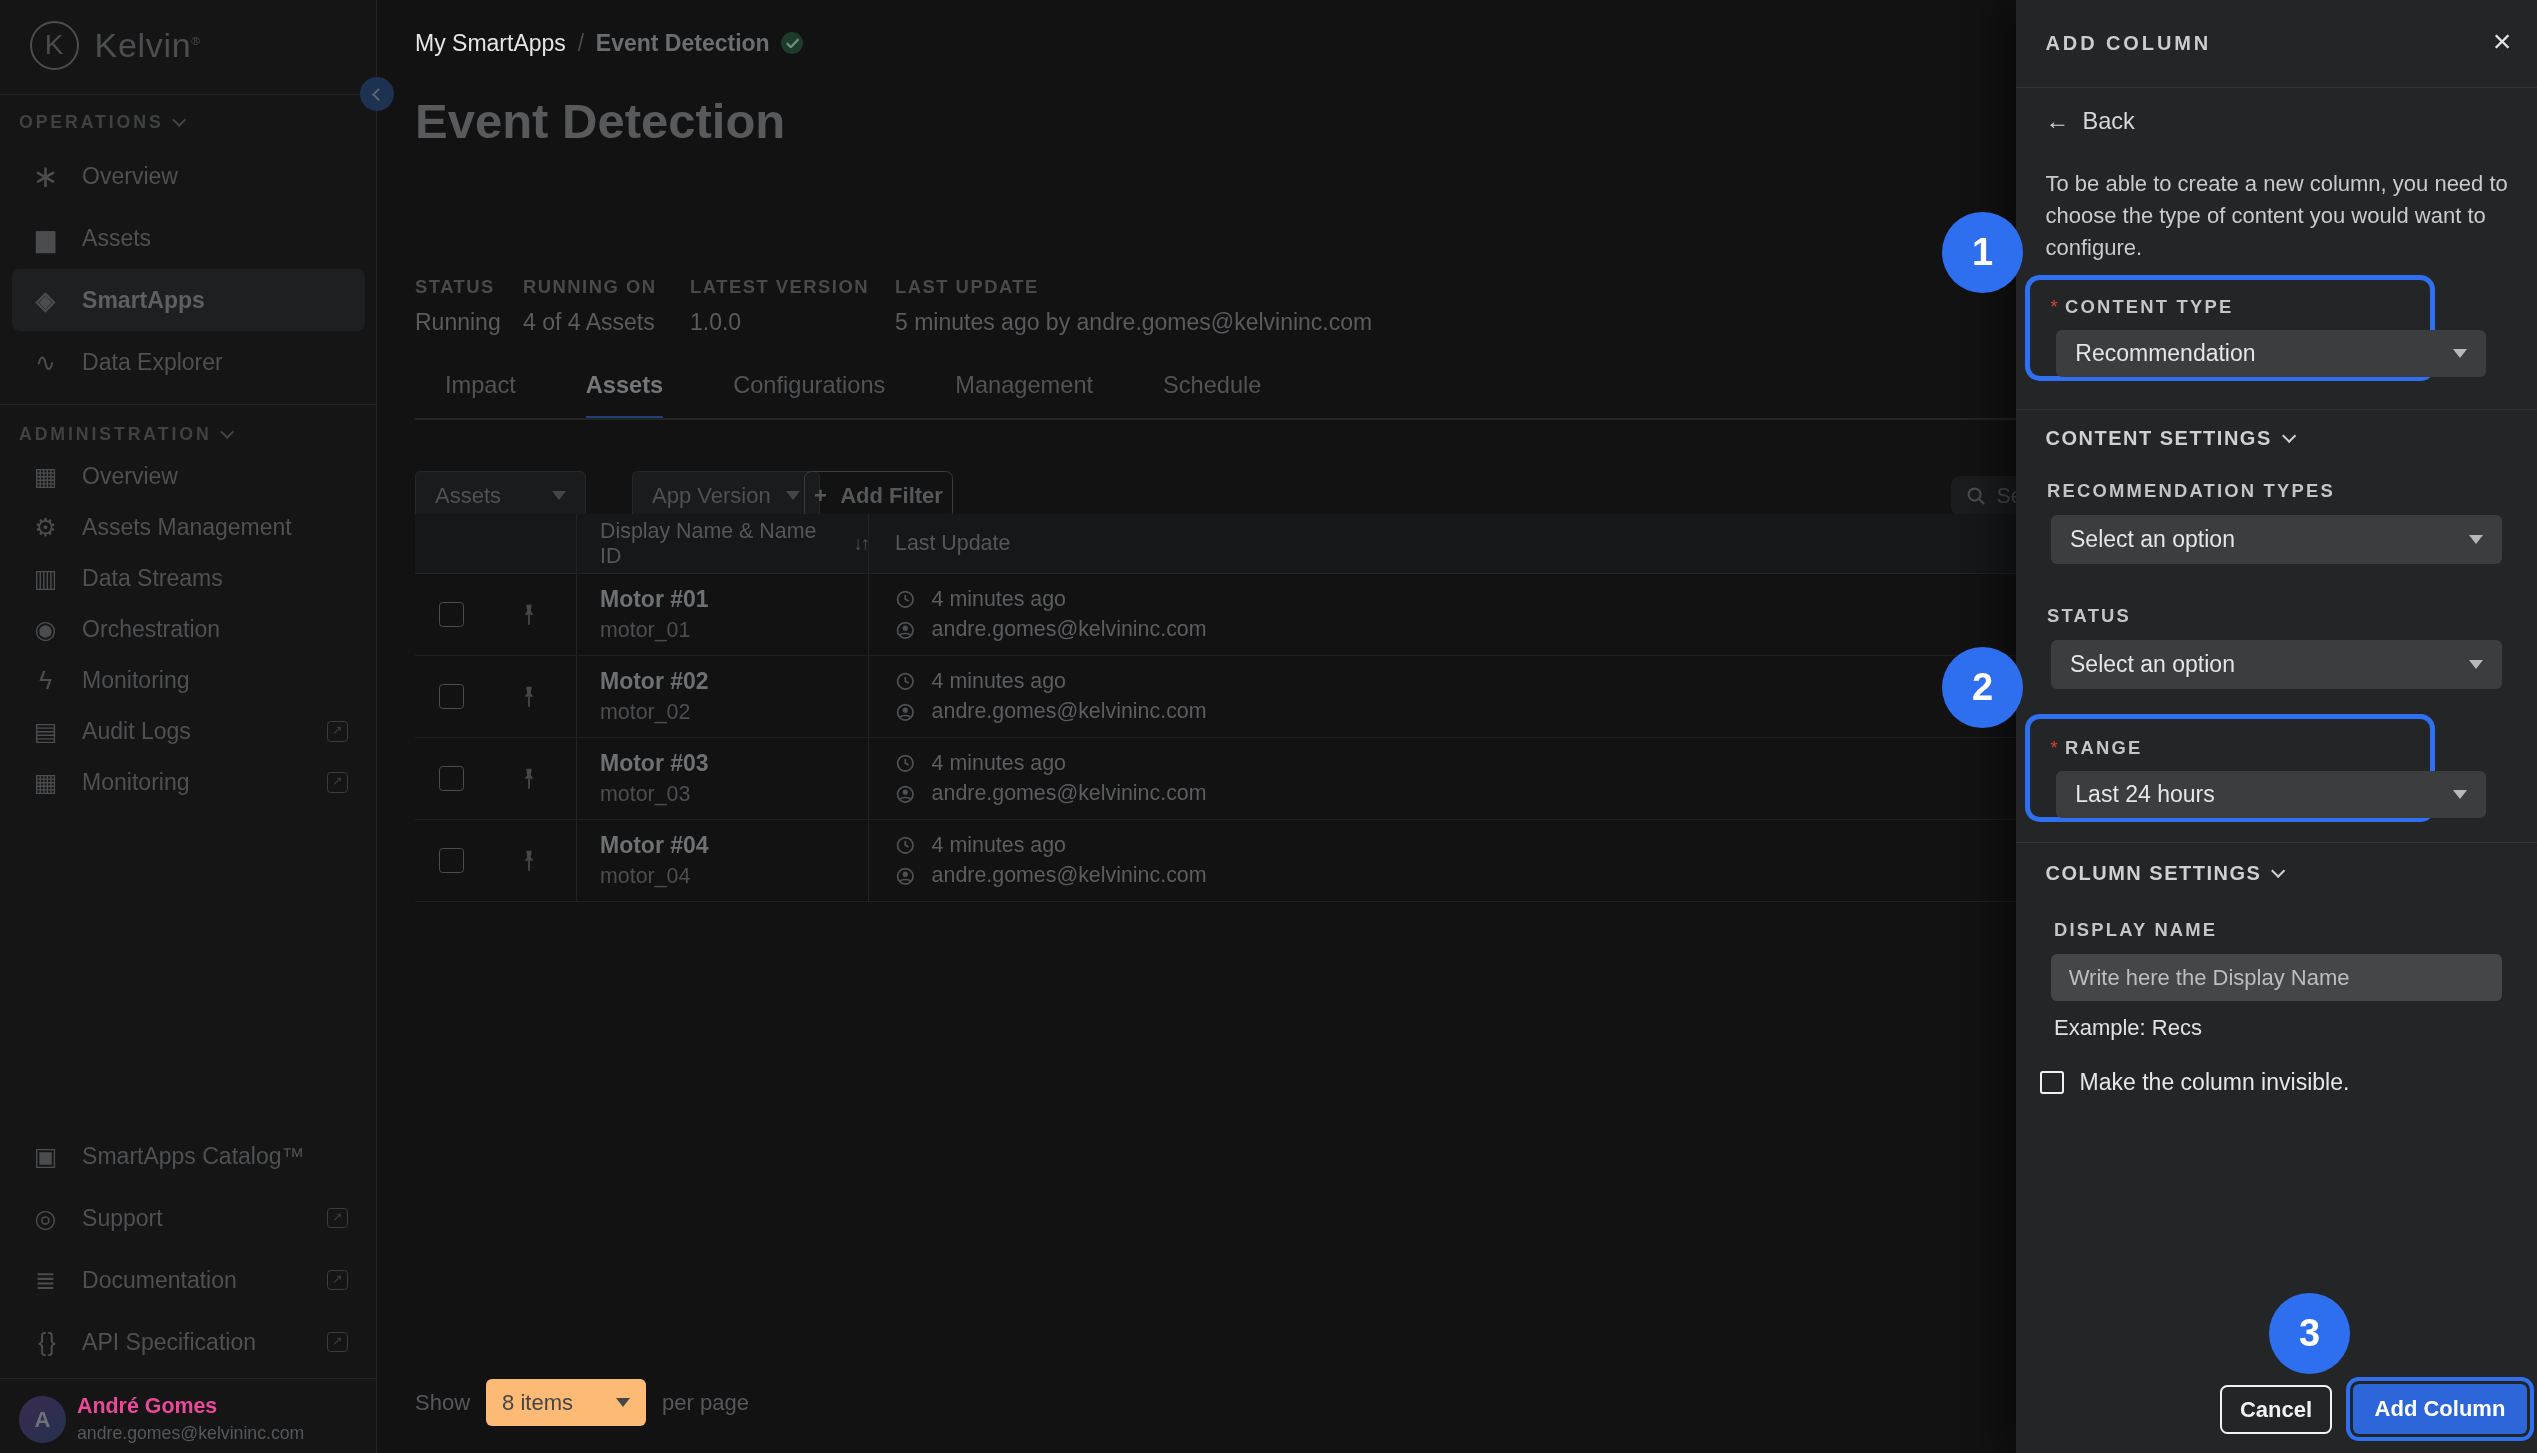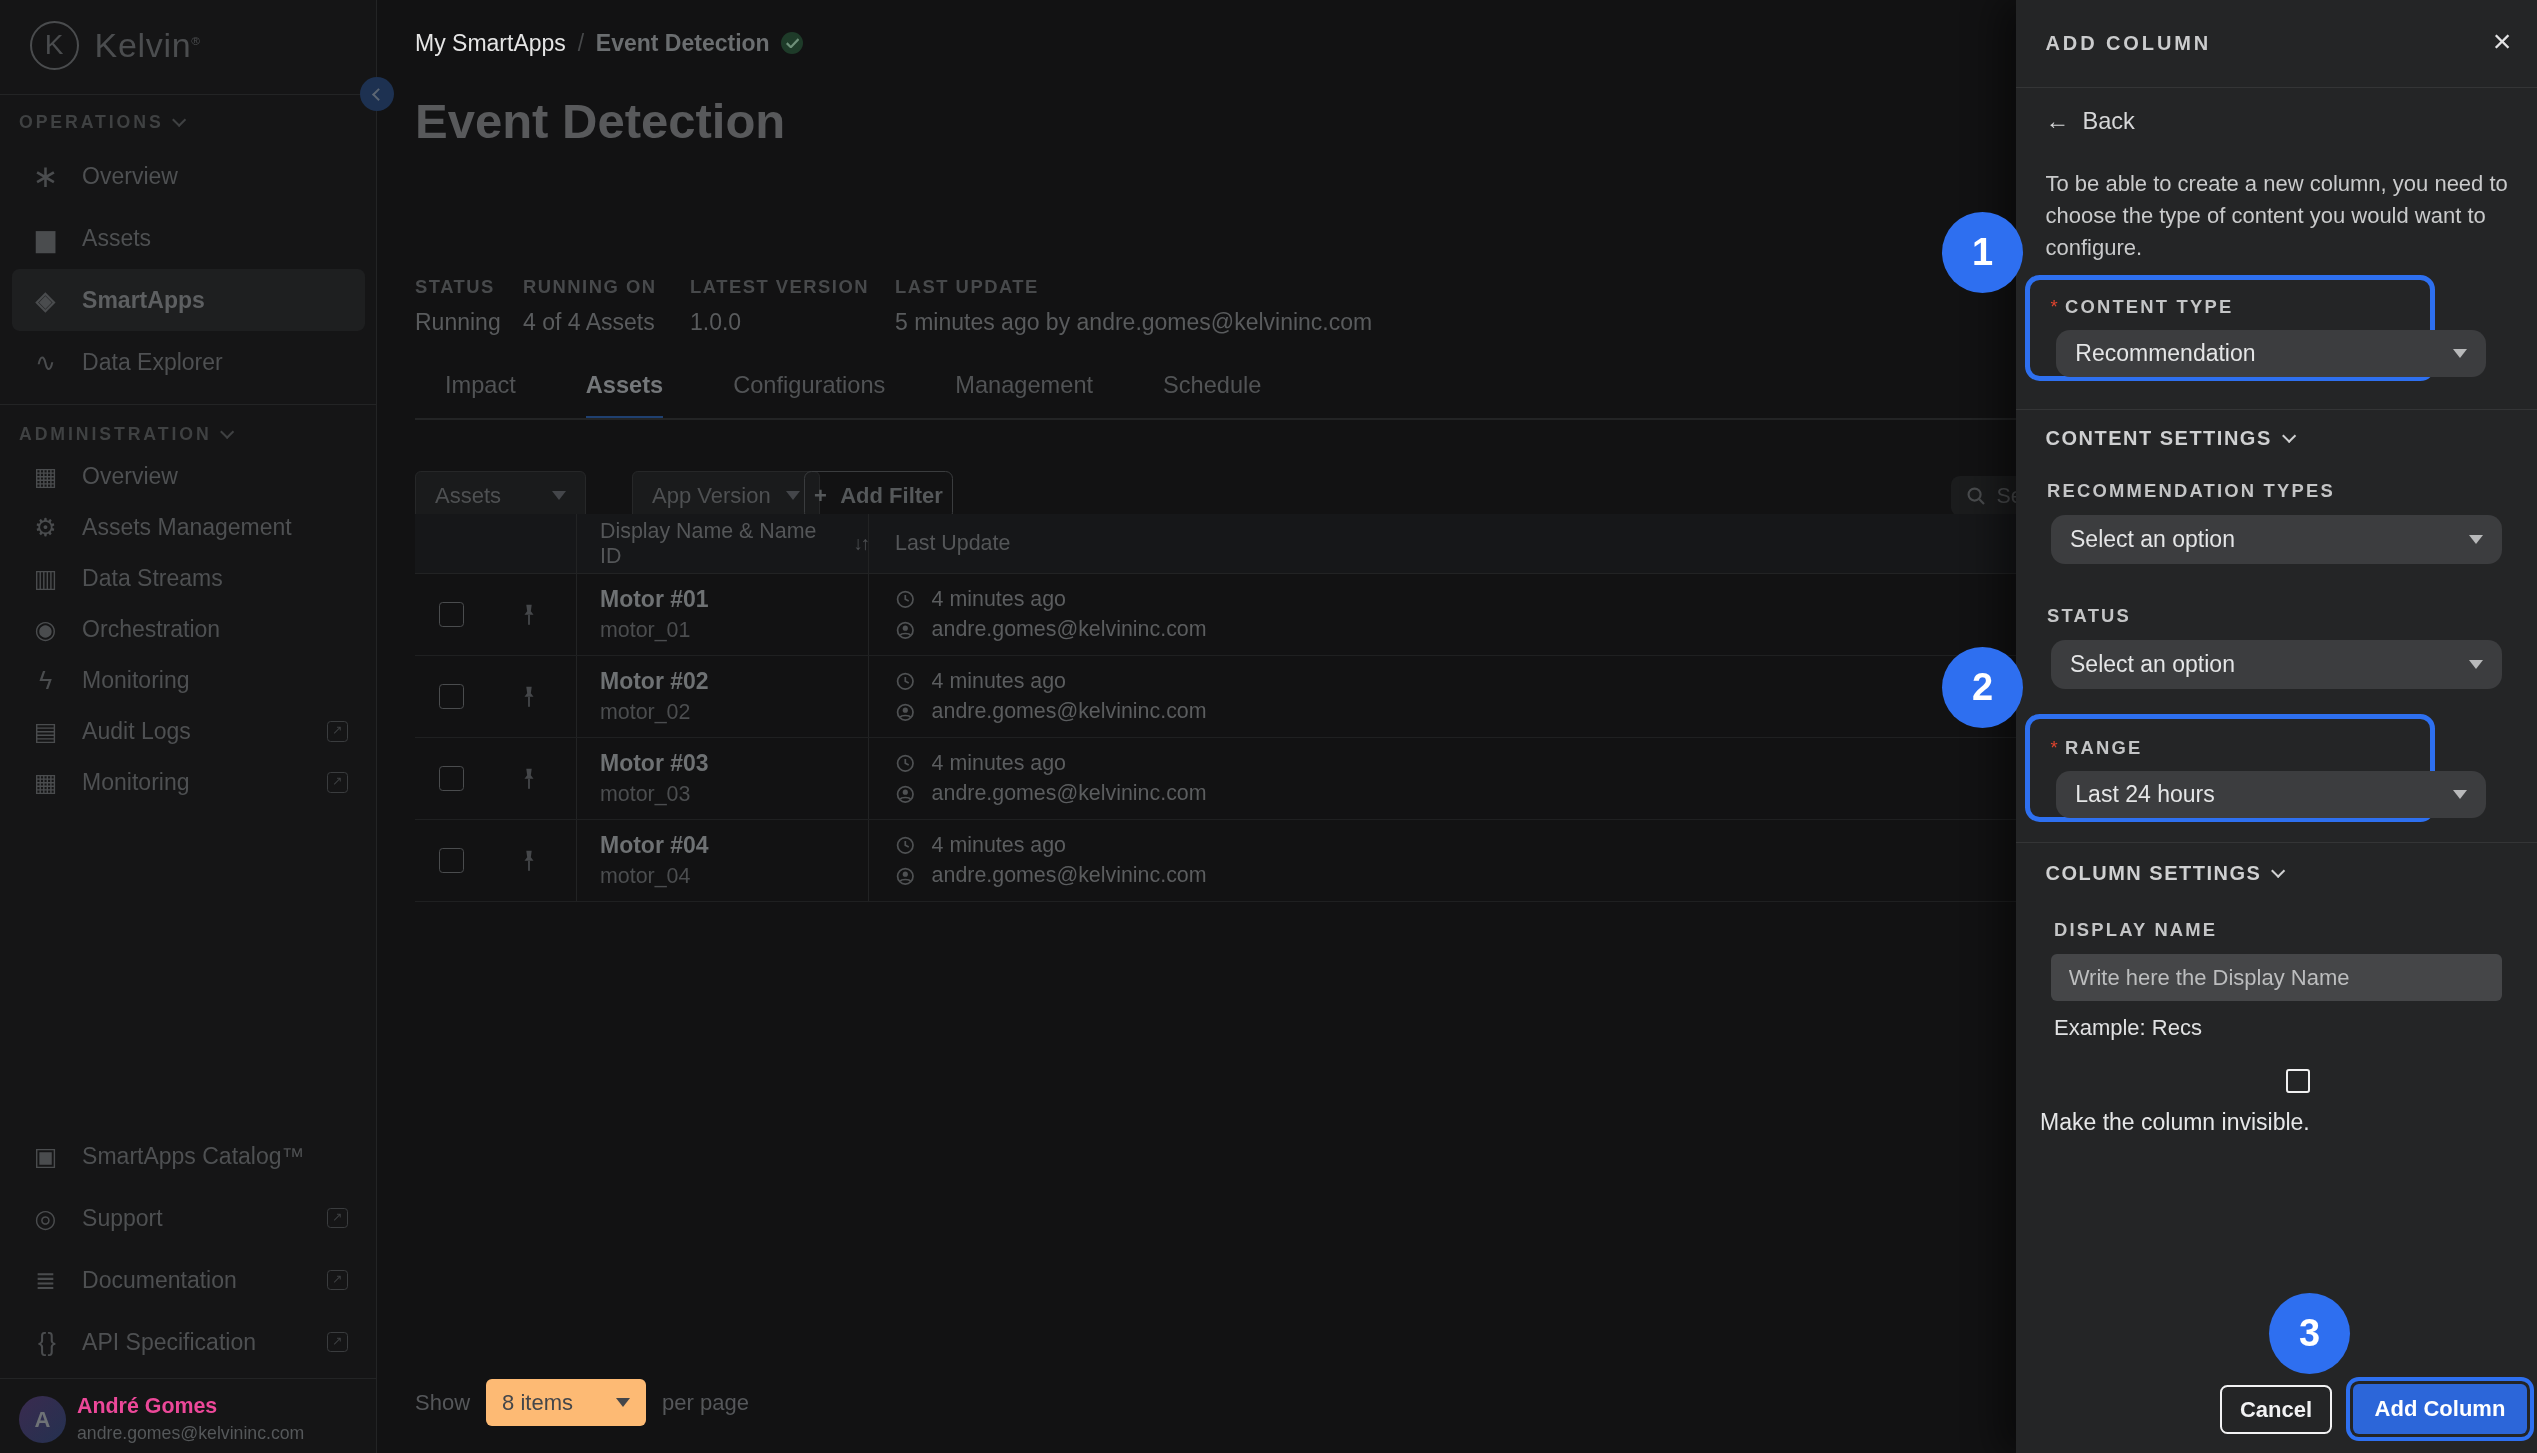--- a/index.html
+++ b/index.html
@@ -96,33 +96,33 @@
            z-index:10; box-shadow:-17.7px 0 35px rgba(0,0,0,0.45); }
   .p-head { position:absolute; left:0; top:0; width:522px; height:88px; border-bottom:0.7px solid #343536; }
   .p-title { position:absolute; left:29.5px; top:32px; color:#cbcccd; font-size:20px; font-weight:600; letter-spacing:2.9px; }
   .p-close { position:absolute; right:26.5px; top:25px; color:#e3e3e4; font-size:32px; cursor:pointer; line-height:1; }
   .p-back { position:absolute; left:29.5px; top:108px; color:#d6d7d8; font-size:23.6px; display:flex;
             align-items:center; gap:13.3px; cursor:pointer; }
   .p-intro { position:absolute; left:29.5px; top:168px; width:468px; color:#c9cacb; font-size:22px; line-height:32px; }
   .hl-ring { position:absolute; left:8.8px; width:410px; border:5.2px solid #2e70f0; border-radius:14.7px; }
   .f-label { color:#c4c5c6; font-size:18.4px; font-weight:600; letter-spacing:2.2px; }
   .req { color:#e0442e; margin-right:7.4px; font-size:18.4px; }
-  .f-select { background:#3c3d3f; border-radius:14px; display:flex; align-items:center;
+  .f-select { background:#3c3d3f; border-radius:6px; display:flex; align-items:center;
               justify-content:space-between; padding:0 19px; color:#e4e5e6; font-size:23px; cursor:pointer; }
   .f-select .caret { border-top-color:#b8b9ba; }
   .p-divider { position:absolute; left:0; width:522px; height:0.7px; background:#343536; }
   .p-section { position:absolute; left:29.5px; color:#cfd0d1; font-size:20px; font-weight:700;
                letter-spacing:1.5px; display:flex; align-items:center; gap:11.8px; cursor:pointer; }
   .p-section .chev-down { border-color:#cfd0d1; border-width:0 2.2px 2.2px 0; border-style:solid; }
   .p-input { position:absolute; left:35px; top:954px; width:451px; height:47px; background:#454648;
              border:none; border-radius:5.9px; padding:0 17.7px; color:#bcbdbe; font-size:22px;
              font-family:"Liberation Sans", sans-serif; }
   .p-input::placeholder { color:#bcbdbe; }
   .p-hint { position:absolute; left:38px; top:1015px; color:#e0e1e2; font-size:22px; }
-  .p-checkrow { position:absolute; left:24px; top:1069px; display:flex; align-items:flex-end; gap:16px;flex-direction:column; }
+  .p-checkrow { position:absolute; left:24px; top:1069px; display:flex; align-items:center; gap:16px; }
   .p-checkbox { width:23.6px; height:23.6px; border:2.2px solid #f0f0f0; border-radius:2.9px; background:transparent; cursor:pointer; }
   .p-checklabel { color:#e6e7e8; font-size:23px; }
   .btn-cancel { position:absolute; left:204px; top:1385px; width:112px; height:49px; background:transparent;
                 border:2.2px solid #f2f2f3; border-radius:7.4px; color:#f2f2f3; font-size:22px; font-weight:700;
                 cursor:pointer; font-family:"Liberation Sans", sans-serif; }
   .btn-submit { position:absolute; left:337px; top:1384px; width:174px; height:50px; background:#2c66d9;
                 border:none; border-radius:5.9px; color:#ffffff; font-size:22px; font-weight:700; cursor:pointer;
                 outline:4.4px solid #2e70f0; outline-offset:3.7px; font-family:"Liberation Sans", sans-serif; }
   .badge { position:absolute; width:81px; height:81px; border-radius:50%; background:#2e6ff0;
            color:#ffffff; font-size:38px; font-weight:700; display:flex; align-items:center;

